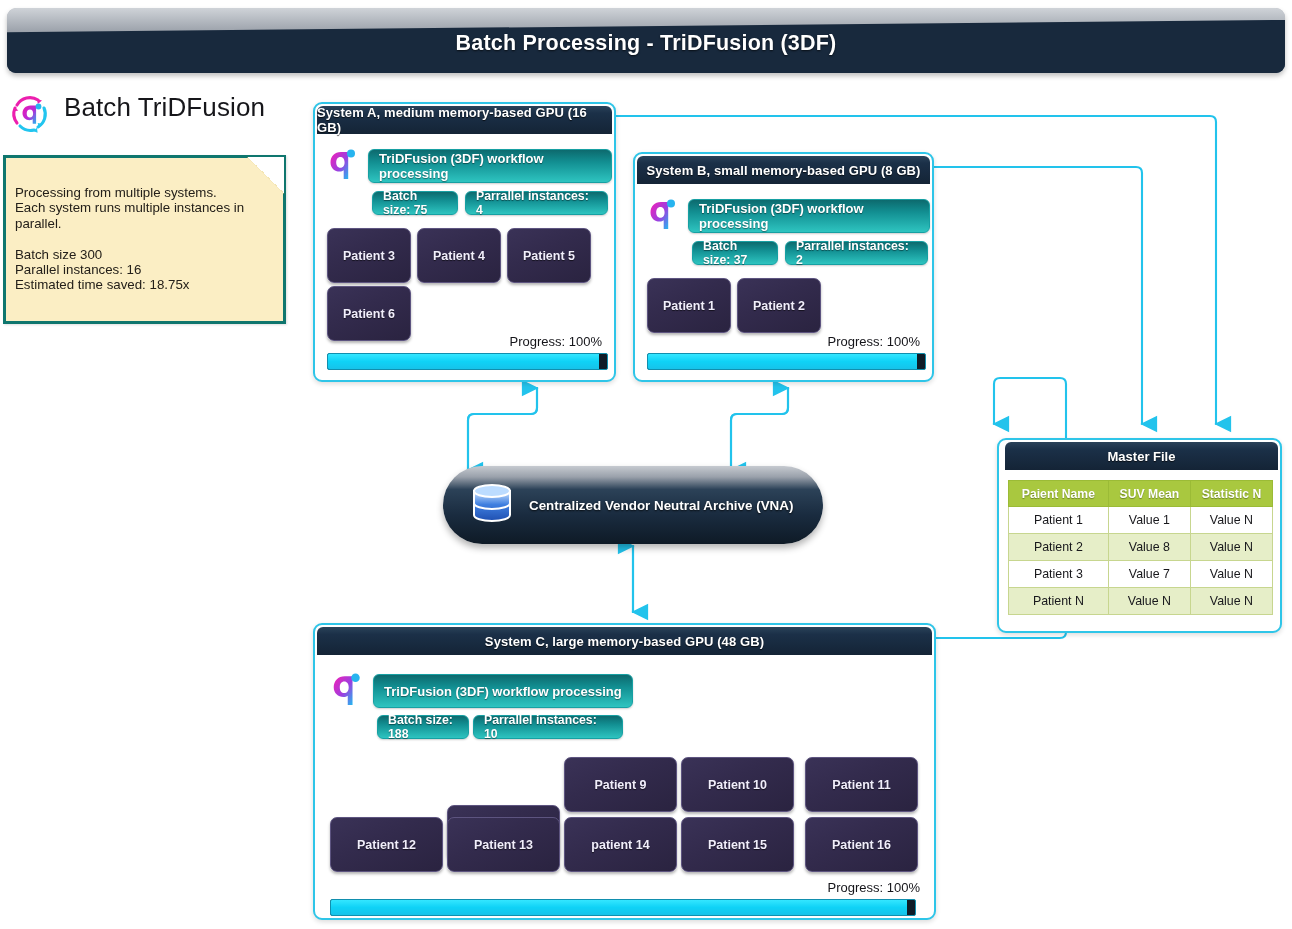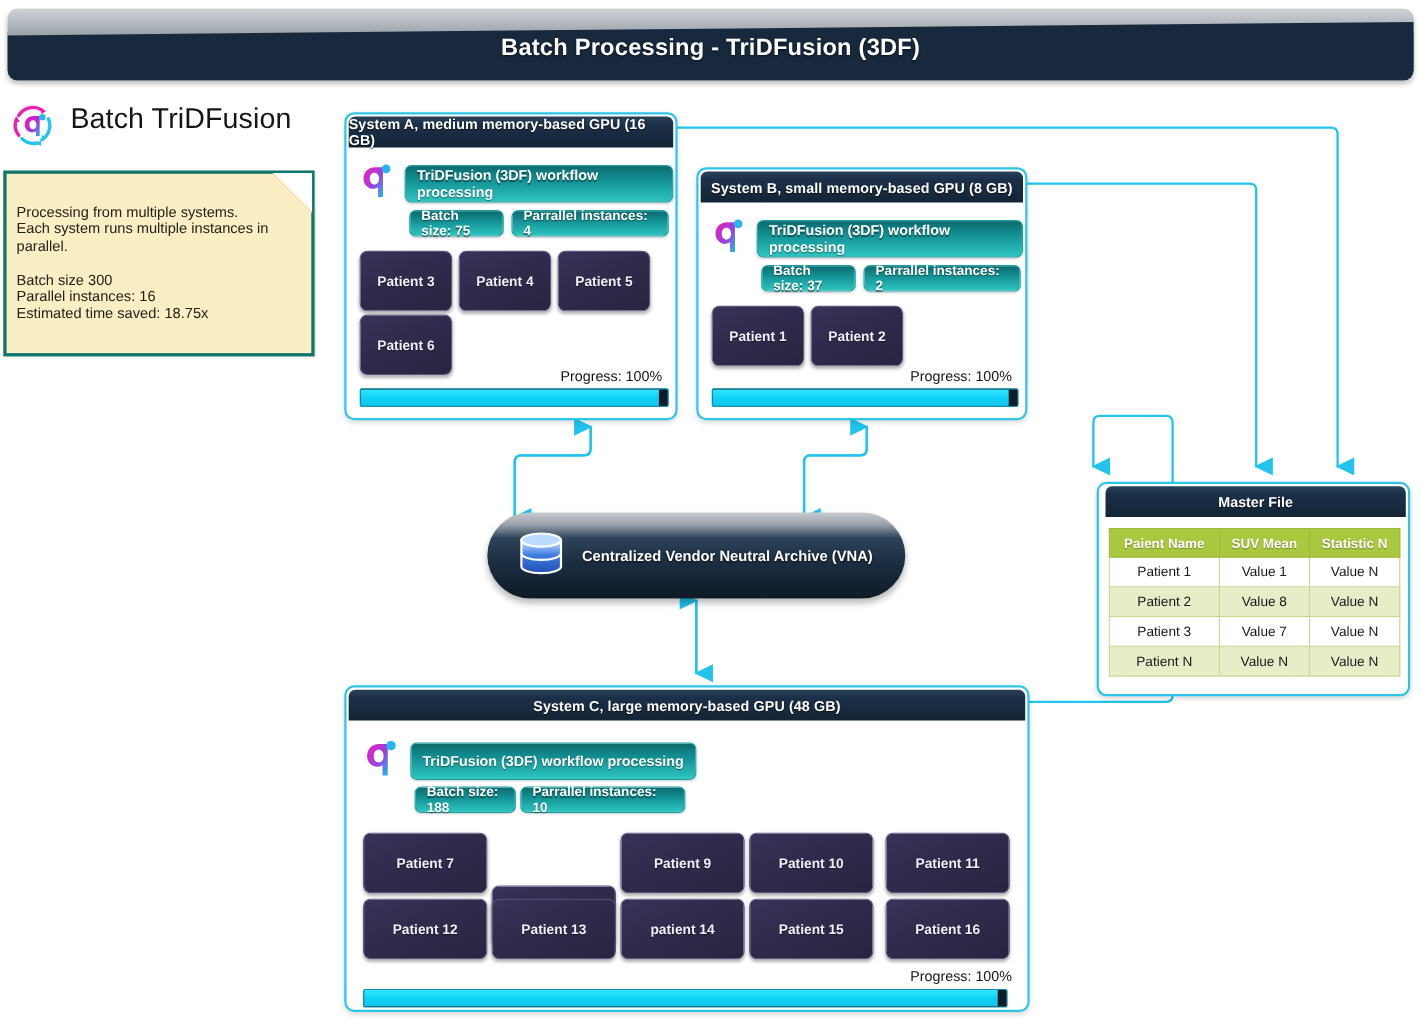--- a/index.html
+++ b/index.html
@@ -294,21 +294,20 @@
                      M13.4,11 C16,11 17.6,13.2 17.6,16.3 C17.6,19.6 16,21.8 13.4,21.8 C10.8,21.8 9.2,19.6 9.2,16.3 C9.2,13.2 10.8,11 13.4,11 Z" fill="url(#lg2)"></path>
             <circle cx="24" cy="7.5" r="4" fill="#27b4ef"></circle>
           </svg>
         </span>
         <span class="chip big">TriDFusion (3DF) workflow processing</span>
       </div>
 
       <span class="chip sm" style="position:absolute;left:60px;top:60px;width:92px;">Batch size: 188</span>
       <span class="chip sm" style="position:absolute;left:156px;top:60px;width:150px;">Parrallel instances: 10</span>
 
-      <div class="pcard" style="left:13px;top:102px;width:111px;height:53px;">Patient 7</div>
       <div class="pcard" style="left:130px;top:102px;width:111px;height:53px;margin-top:48px;">Patient 8</div>
       <div class="pcard" style="left:247px;top:102px;width:111px;height:53px;">Patient 9</div>
       <div class="pcard" style="left:364px;top:102px;width:111px;height:53px;">Patient 10</div>
       <div class="pcard" style="left:488px;top:102px;width:111px;height:53px;">Patient 11</div>
 
       <div class="pcard" style="left:13px;top:162px;width:111px;height:53px;">Patient 12</div>
       <div class="pcard" style="left:130px;top:162px;width:111px;height:53px;">Patient 13</div>
       <div class="pcard" style="left:247px;top:162px;width:111px;height:53px;">patient 14</div>
       <div class="pcard" style="left:364px;top:162px;width:111px;height:53px;">Patient 15</div>
       <div class="pcard" style="left:488px;top:162px;width:111px;height:53px;">Patient 16</div>

